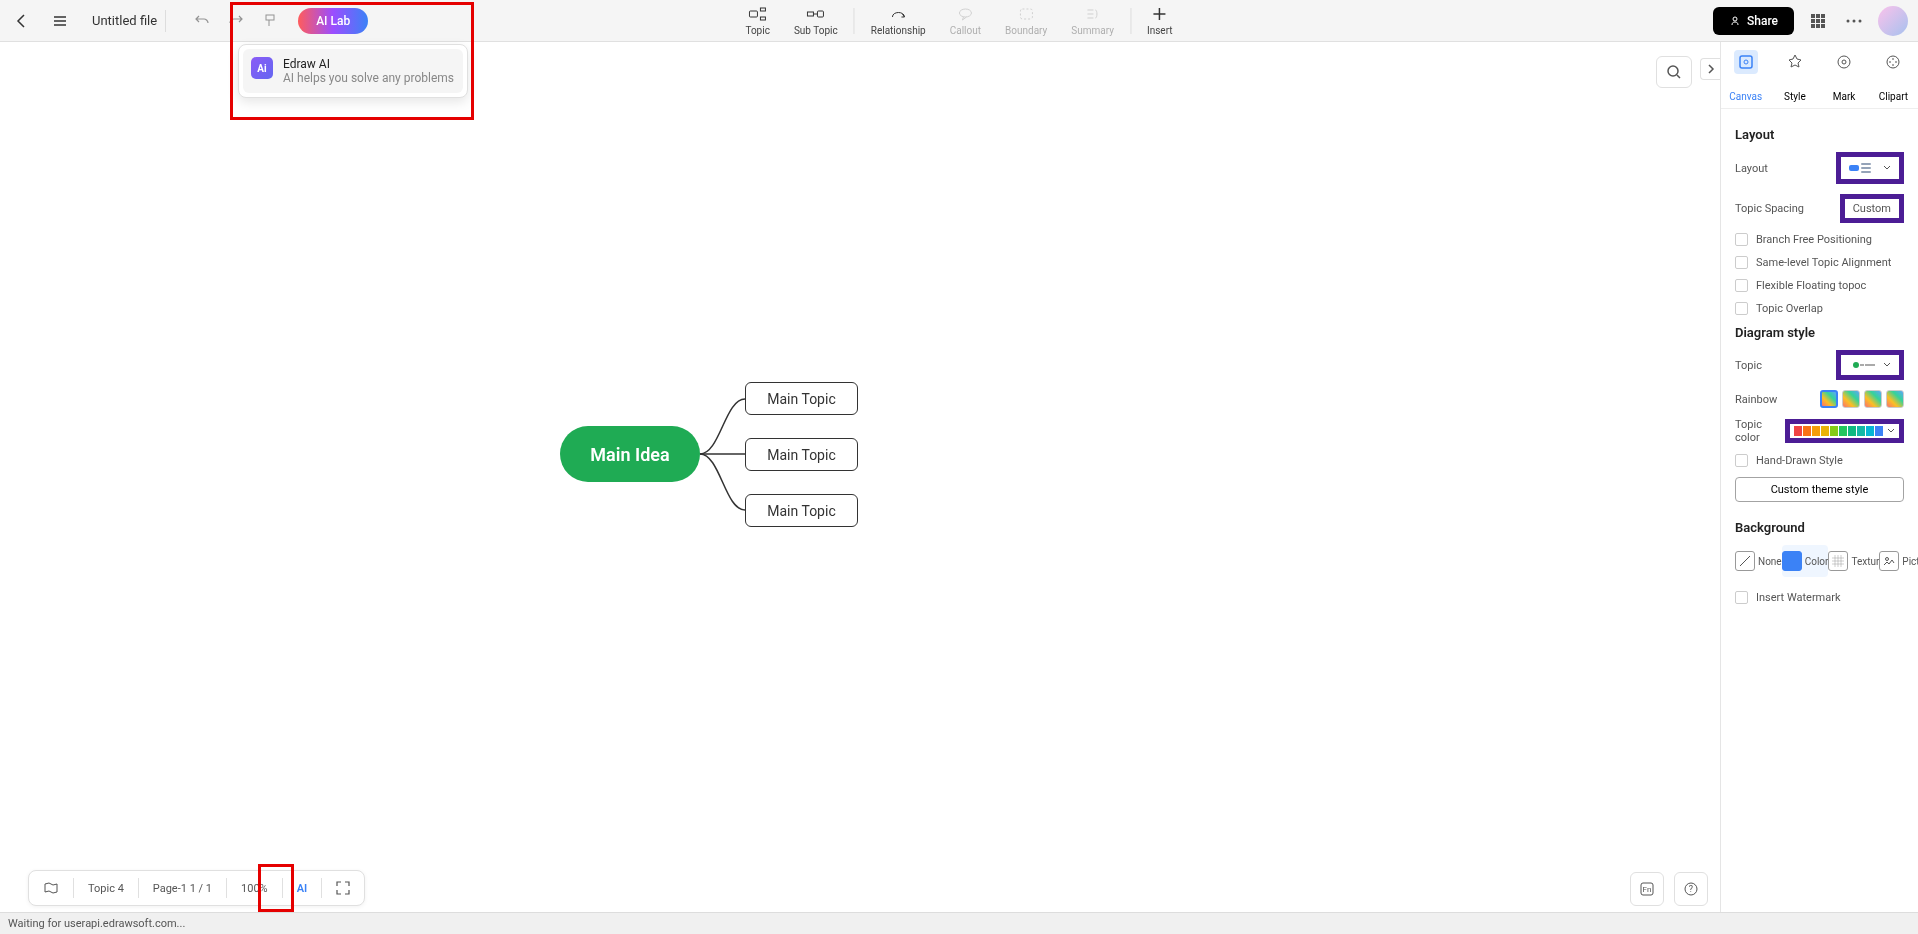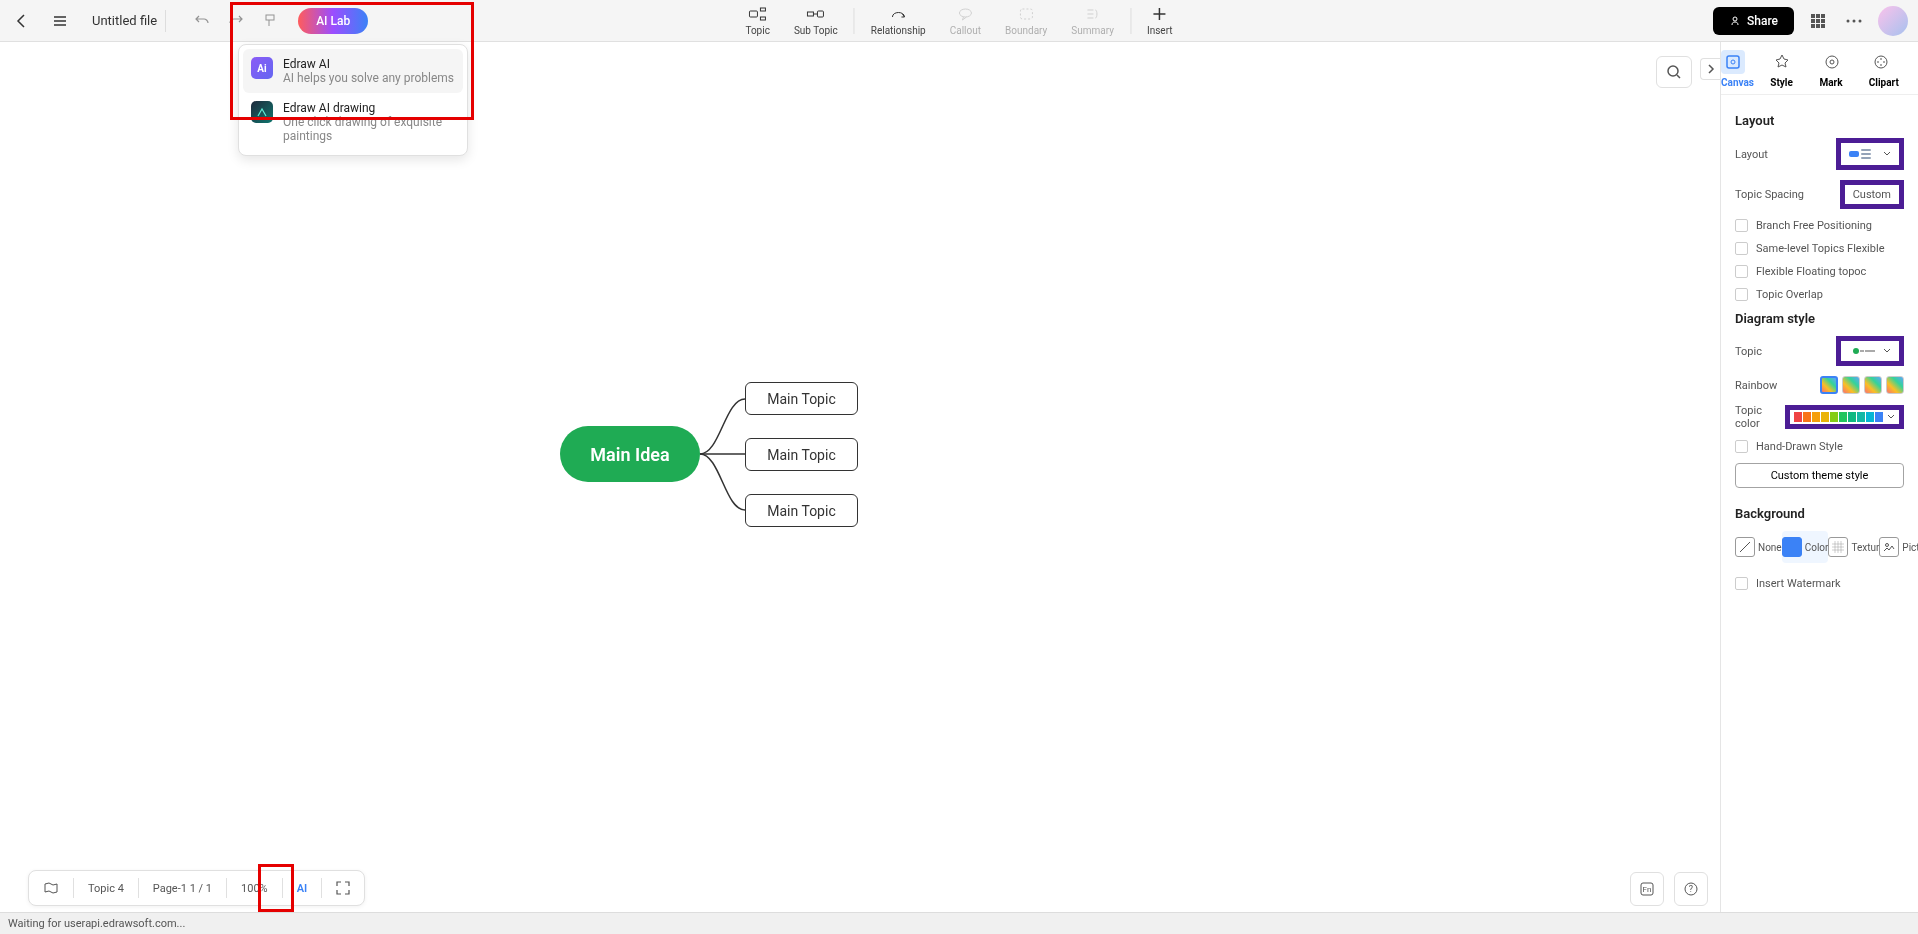--- a/index.html
+++ b/index.html
@@ -53,21 +53,21 @@
 .main-idea { width: 140px; height: 56px; background: #1fab54; color: #fff; border-radius: 28px; display: flex; align-items: center; justify-content: center; font-size: 18px; font-weight: 600; position: absolute; top: 44px; left: 0; }
 .topic-box { width: 113px; height: 33px; border: 1.5px solid #333; border-radius: 6px; display: flex; align-items: center; justify-content: center; font-size: 14px; color: #333; position: absolute; background: #fff; }
 .svg-connectors { position: absolute; top: 0; left: 0; pointer-events: none; }
 
 
 .right-panel { position: absolute; right: 0; top: 42px; bottom: 0; width: 198px; background: #fff; border-left: 1px solid #e5e5e5; display: flex; flex-direction: column; }
 .scroller-btn { position: absolute; top: 58px; right: 198px; width: 20px; height: 22px; background: #fff; border: 1px solid #e0e0e0; border-radius: 4px 0 0 4px; display: flex; align-items: center; justify-content: center; cursor: pointer; z-index: 3; border-right: none; }
 .search-btn { position: absolute; top: 56px; right: 226px; width: 36px; height: 32px; background: #fff; border: 1px solid #e0e0e0; border-radius: 6px; display: flex; align-items: center; justify-content: center; cursor: pointer; z-index: 3; }
 
 .panel-tabs { display: flex; border-bottom: 1px solid #eee; }
-.panel-tab { flex: 1; display: flex; flex-direction: column; padding: 8px 0 6px; cursor: pointer; gap: 3px; font-weight: bold; }
+.panel-tab { flex: 1; display: flex; flex-direction: column; align-items: center; padding: 8px 0 6px; cursor: pointer; gap: 17px; }
 .panel-tab.active { color: #3b82f6; }
 .panel-tab.active .ptab-icon { background: #dbeafe; border-radius: 4px; }
 .ptab-icon { width: 24px; height: 24px; display: flex; align-items: center; justify-content: center; }
 .ptab-label { font-size: 10px; }
 
 .panel-body { padding: 12px 14px; overflow-y: auto; }
 .section-title { font-size: 13px; font-weight: 600; color: #222; margin-bottom: 10px; margin-top: 6px; }
 .prop-row { display: flex; justify-content: space-between; align-items: center; margin-bottom: 10px; font-size: 11px; color: #555; }
 .prop-control { border: 5px solid #4c1d95; border-radius: 0; padding: 3px 8px; font-size: 11px; background: #fff; cursor: pointer; display: flex; align-items: center; gap: 4px; }
 .checkbox-row { display: flex; align-items: center; gap: 8px; margin-bottom: 10px; font-size: 11px; color: #555; }
@@ -267,31 +267,20 @@
 <div class="ai-highlight"></div>
 
 <div class="ai-dropdown">
   <div class="ai-item">
     <div class="ai-item-icon purple">Ai</div>
     <div class="ai-item-text">
       <div class="ai-item-title">Edraw AI</div>
       <div class="ai-item-sub">AI helps you solve any problems</div>
     </div>
   </div>
-  <div class="ai-item">
-    <div class="ai-item-icon dark">
-      <svg width="12" height="12" viewBox="0 0 12 12">
-          <path d="M2 10 L6 3 L10 10" stroke="#5eead4" stroke-width="1.2" fill="none"></path>
-        </svg>
-    </div>
-    <div class="ai-item-text">
-      <div class="ai-item-title">Edraw AI drawing</div>
-      <div class="ai-item-sub">One click drawing of exquisite paintings</div>
-    </div>
-  </div>
 </div>
 
 <div class="canvas">
   <div class="mindmap">
     <svg class="svg-connectors" width="300" height="160">
       <path d="M140 72 C160 72 165 17 185 17" stroke="#333" stroke-width="1.5" fill="none"></path>
       <path d="M140 72 C160 72 165 72 185 72" stroke="#333" stroke-width="1.5" fill="none"></path>
       <path d="M140 72 C160 72 165 128 185 128" stroke="#333" stroke-width="1.5" fill="none"></path>
     </svg>
     <div class="main-idea">Main Idea</div>
@@ -373,21 +362,21 @@
     <div class="prop-row">
       <span>Topic Spacing</span>
       <div class="prop-control">Custom</div>
     </div>
     <div class="checkbox-row">
         <div class="checkbox"></div>
         <span>Branch Free Positioning</span>
       </div>
     <div class="checkbox-row">
         <div class="checkbox"></div>
-        <span>Same-level Topics Flexible</span>
+        <span>Same-level Topic Alignment</span>
       </div>
     <div class="checkbox-row">
         <div class="checkbox"></div>
         <span>Flexible Floating topoc</span>
       </div>
     <div class="checkbox-row">
         <div class="checkbox"></div>
         <span>Topic Overlap</span>
       </div>
 

